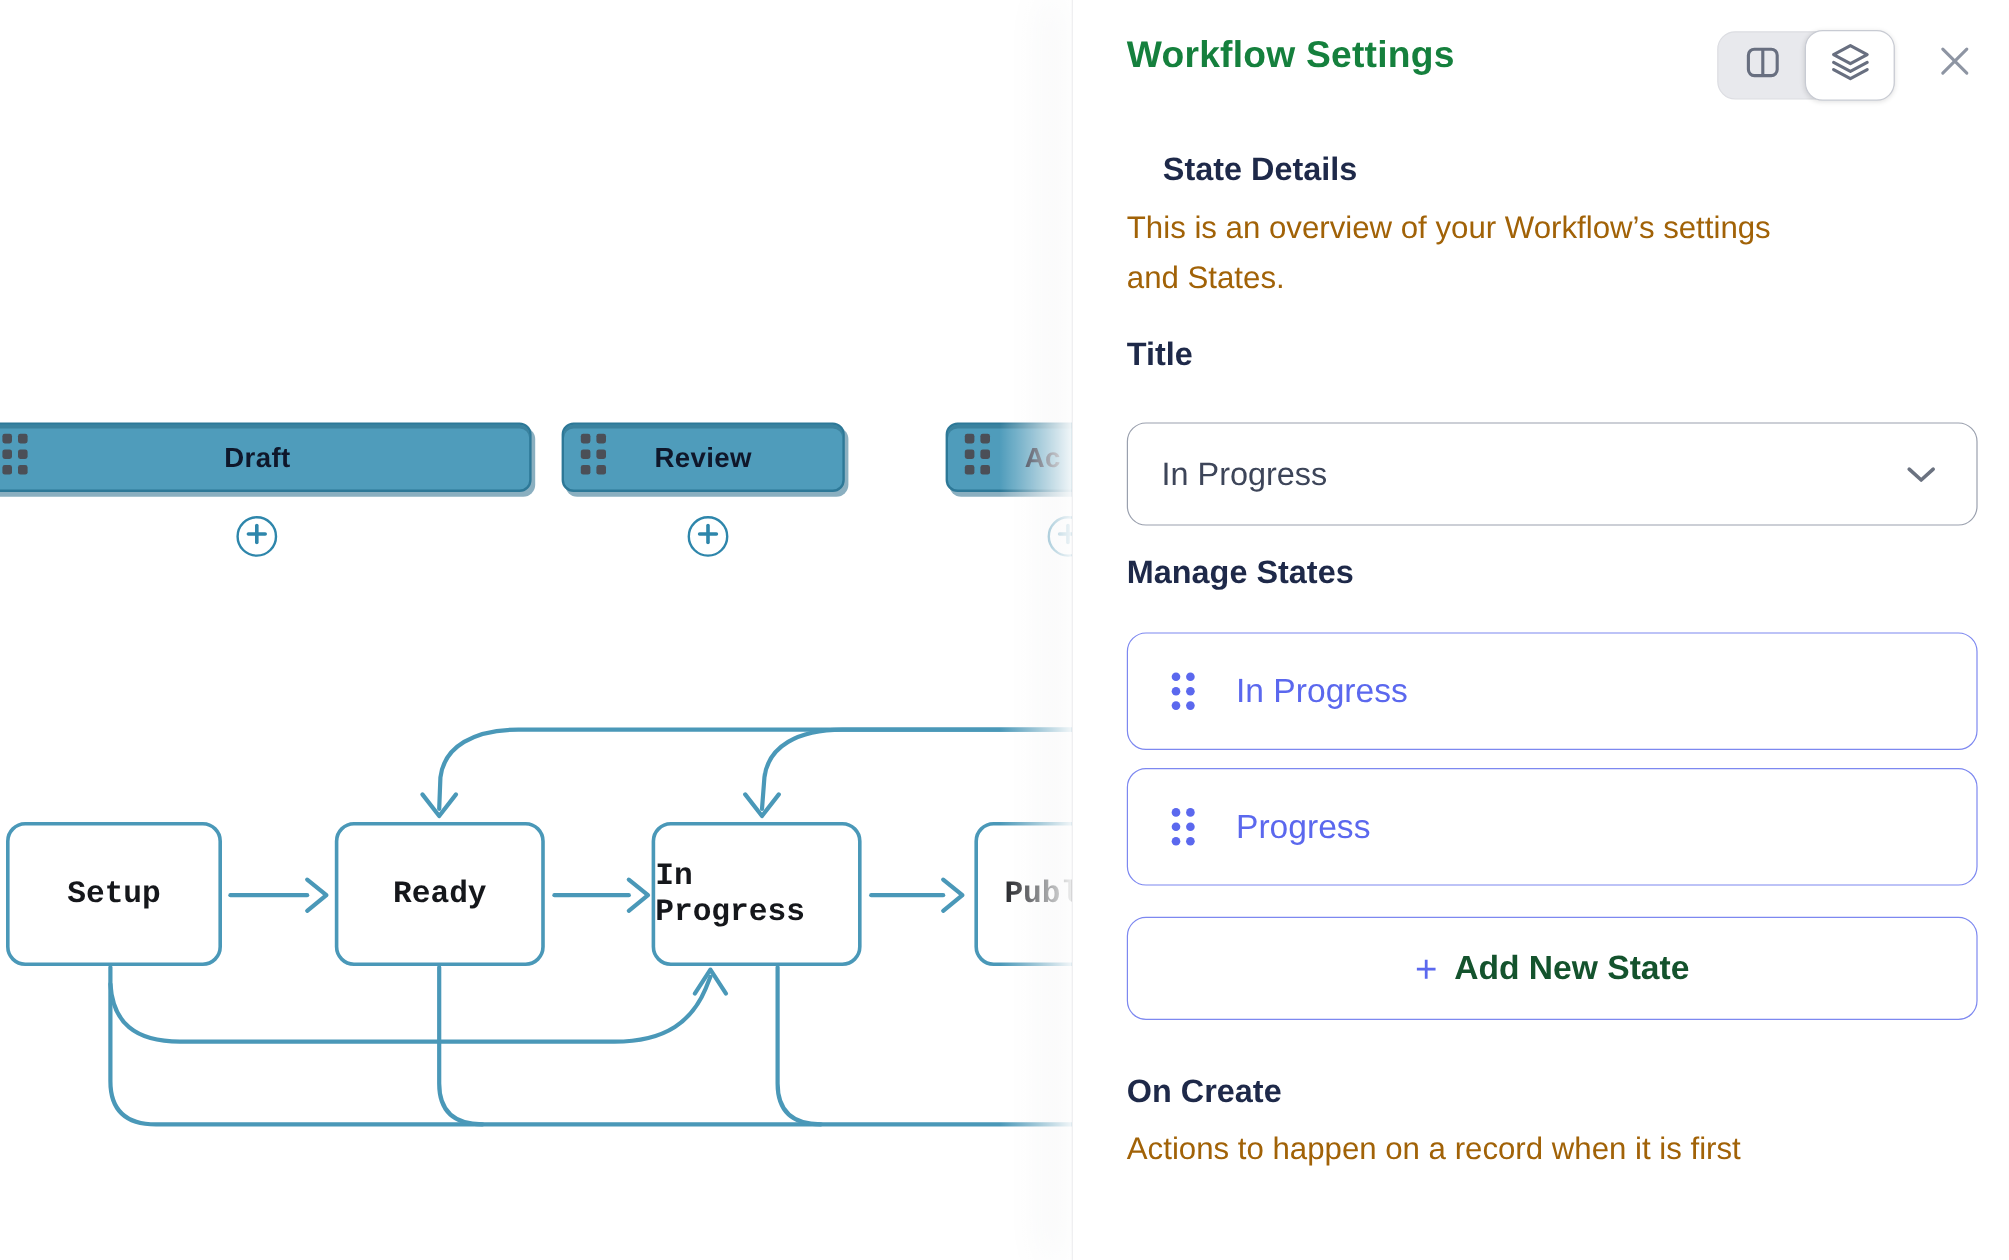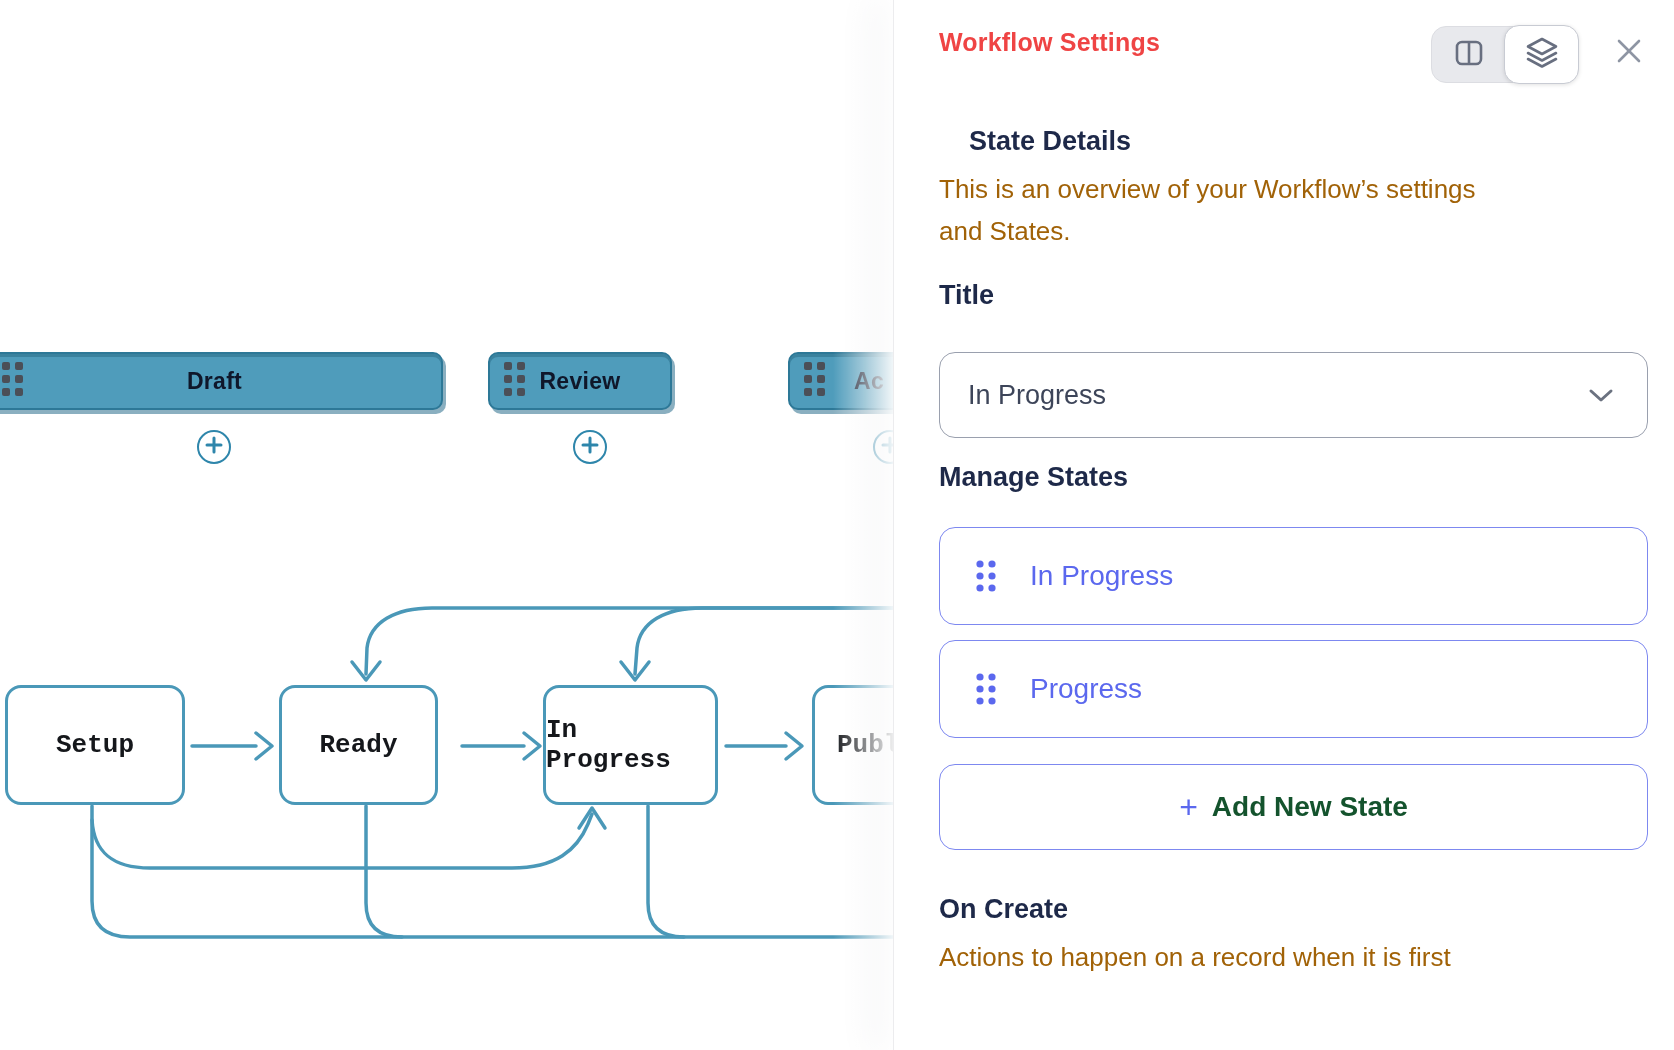--- a/index.html
+++ b/index.html
@@ -56,21 +56,21 @@
     border-left:1px solid #ececee;
     box-shadow:-18px 0 32px rgba(30,40,60,.10);
   }
   #settings-panel::before {
     content:""; position:absolute; left:-61px; top:0; width:60px; height:100%;
     background:linear-gradient(to right, rgba(255,255,255,0), rgba(255,255,255,.92));
     pointer-events:none;
   }
   .panel-title {
     position:absolute; left:45px; top:28px;
-    font-size:25px; font-weight:800; color:#ef4444; letter-spacing:.2px;
+    font-size:31px; font-weight:800; color:#15803d; letter-spacing:.2px;
   }
   .view-toggle {
     position:absolute; left:537px; top:26px; width:148px; height:57px;
     background:#e8e9ed; border:1px solid #dcdde2; border-radius:15px;
     display:flex;
   }
   .toggle-seg { flex:1; display:flex; align-items:center; justify-content:center; cursor:pointer; }
   .toggle-seg.active {
     background:#fff; border:1px solid #c8cbd3; border-radius:15px;
     margin:-2px -1px; box-shadow:0 1px 4px rgba(0,0,0,.12);
@@ -145,21 +145,21 @@
       <rect x="2" y="16" width="8" height="8" rx="2"></rect>
           <rect x="15" y="16" width="8" height="8" rx="2"></rect>
       <rect x="2" y="29" width="8" height="8" rx="2"></rect>
           <rect x="15" y="29" width="8" height="8" rx="2"></rect>
     </g>
       </svg>
   </span>
   <span class="bar-label">Draft</span>
 </div>
 
-<div class="state-bar" style="left:488px; width:184px;">
+<div class="state-bar" style="left:468px; width:236px;">
   <span class="bar-handle">
     <svg width="26" height="40">
         <g fill="#4b4f57">
       <rect x="2" y="3" width="8" height="8" rx="2"></rect>
           <rect x="15" y="3" width="8" height="8" rx="2"></rect>
       <rect x="2" y="16" width="8" height="8" rx="2"></rect>
           <rect x="15" y="16" width="8" height="8" rx="2"></rect>
       <rect x="2" y="29" width="8" height="8" rx="2"></rect>
           <rect x="15" y="29" width="8" height="8" rx="2"></rect>
     </g>
@@ -211,21 +211,21 @@
       <line x1="9" y1="2" x2="9" y2="16"></line>
           <line x1="2" y1="9" x2="16" y2="9"></line>
         </g>
       </svg>
   </span>
 </div>
 
 <div class="flow-node" style="left:5px; width:180px;">
   <span class="node-label">Setup</span>
 </div>
-<div class="flow-node" style="left:279px; width:159px;">
+<div class="flow-node" style="left:279px; width:175px;">
   <span class="node-label">Ready</span>
 </div>
 <div class="flow-node" style="left:543px; width:175px;">
   <span class="node-label">In Progress</span>
 </div>
 <div class="flow-node clipped" style="left:812px; width:180px;">
   <span class="node-label">Publ</span>
 </div>
 
 <div id="settings-panel">

